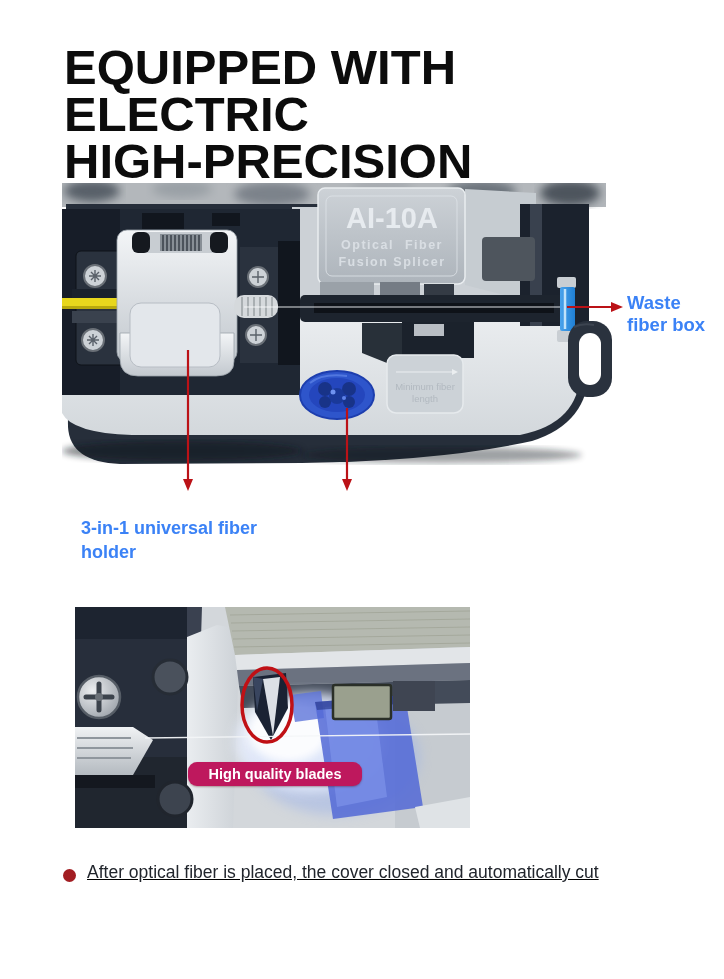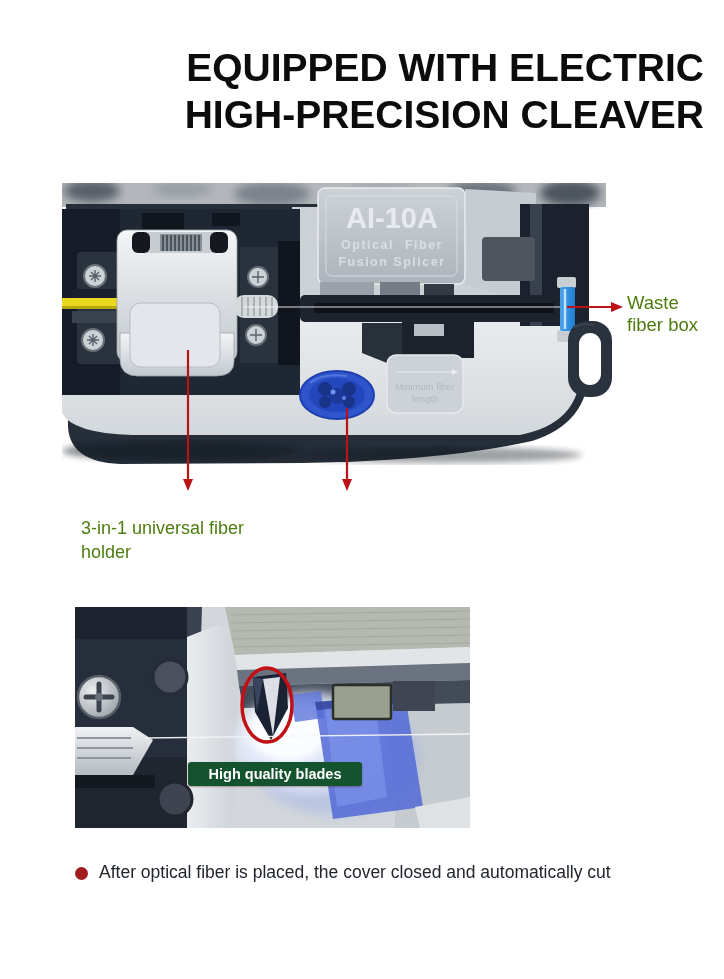--- a/index.html
+++ b/index.html
@@ -2,36 +2,36 @@
 <html><head>
 <meta charset="utf-8">
 <style>
   html,body{margin:0;padding:0;background:#ffffff;}
   .page{
     position:relative;width:724px;height:979px;background:#ffffff;overflow:hidden;
     font-family:"Liberation Sans",sans-serif;
   }
   .title{
     position:absolute;left:64px;top:44px;width:640px;
-    font-size:39px;line-height:47px;font-weight:900;color:#0c0c0c;letter-spacing:0px;text-align:right;
+    font-size:49px;line-height:47px;font-weight:900;color:#0c0c0c;letter-spacing:0px;
   }
   .label{
-    position:absolute;font-size:18px;line-height:23.5px;color:#4d7c0f;font-weight:400;
+    position:absolute;font-size:18px;line-height:23.5px;color:#3b82f6;font-weight:700;
   }
   .label.waste{left:627px;top:292px;width:80px;line-height:21.5px;font-size:18.5px;}
   .label.holder{left:81px;top:517px;width:195px;}
   .label.brush{left:294px;top:491px;width:185px;}
   .photo{position:absolute;display:block;}
   .overlay{position:absolute;left:0;top:0;pointer-events:none;}
   .badge{
-    position:absolute;left:188px;top:762px;width:174px;height:24px;border-radius:3px;
-    background:#14532d;color:#ffffff;font-weight:700;font-size:14.5px;line-height:24px;
+    position:absolute;left:188px;top:762px;width:174px;height:24px;border-radius:9px;
+    background:#be185d;color:#ffffff;font-weight:700;font-size:14.5px;line-height:24px;
     text-align:center;box-shadow:0 1px 2px rgba(80,0,0,.35);
   }
-  .bullet-row{position:absolute;left:75px;display:flex;align-items:center;}
+  .bullet-row{position:absolute;left:63px;display:flex;align-items:flex-end;text-decoration:underline;}
   .bullet-row.b1{top:862px;}
   .bullet-row.b2{top:911px;}
   .bullet-dot{
     width:13px;height:13px;border-radius:50%;background:#a21d22;flex:0 0 13px;margin-top:3px;
   }
   .bullet-text{
     margin-left:11px;font-size:17.5px;line-height:20px;color:#21252c;white-space:nowrap;
   }
 </style>
 </head>

